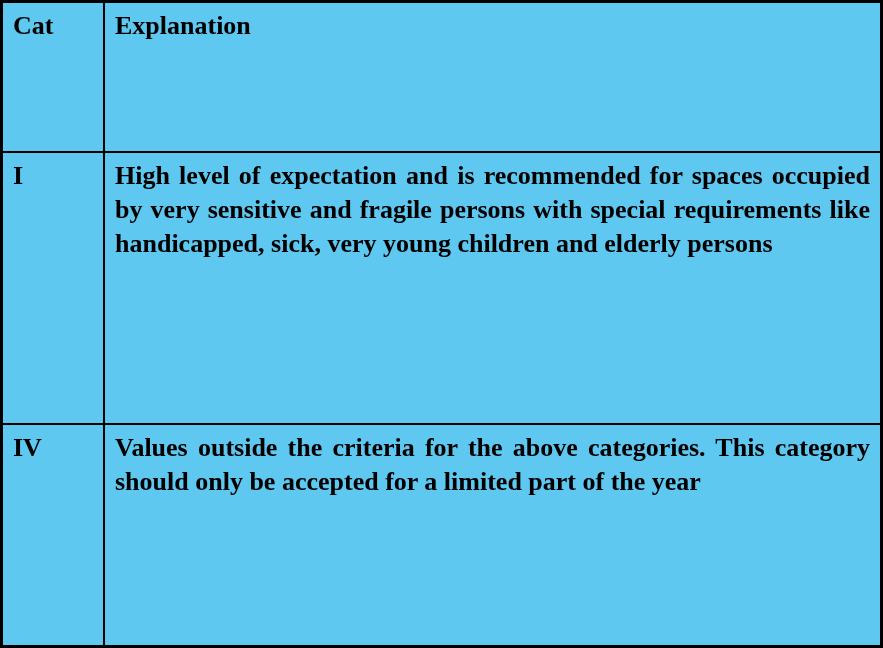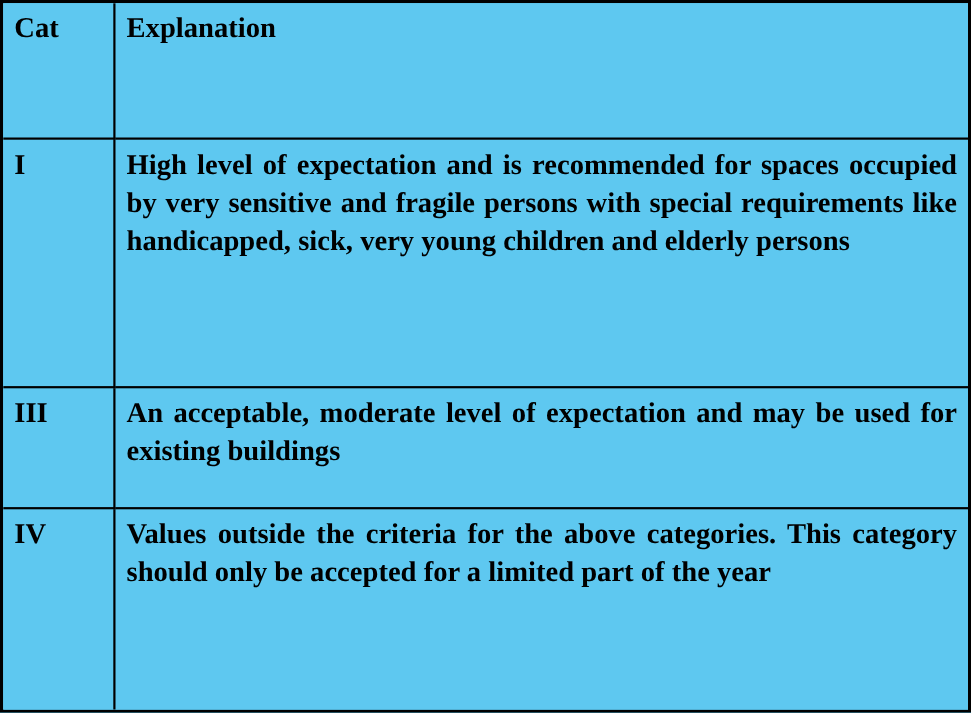--- a/index.html
+++ b/index.html
@@ -82,23 +82,19 @@
   <table class="cat-table">
     <tbody>
       <tr class="row-head">
         <td class="col-cat header-text">Cat</td>
         <td class="col-exp header-text">Explanation</td>
       </tr>
       <tr class="row-1">
         <td class="col-cat">I</td>
         <td class="col-exp">High level of expectation and is recommended for spaces occupied by very sensitive and fragile persons with special requirements like handicapped, sick, very young children and elderly persons</td>
       </tr>
-      <tr class="row-3">
-        <td class="col-cat">III</td>
-        <td class="col-exp">An acceptable, moderate level of expectation and may be used for existing buildings</td>
-      </tr>
       <tr class="row-4">
         <td class="col-cat">IV</td>
         <td class="col-exp">Values outside the criteria for the above categories. This category should only be accepted for a limited part of the year</td>
       </tr>
     </tbody>
   </table>
 </div>
 
 </body></html>

